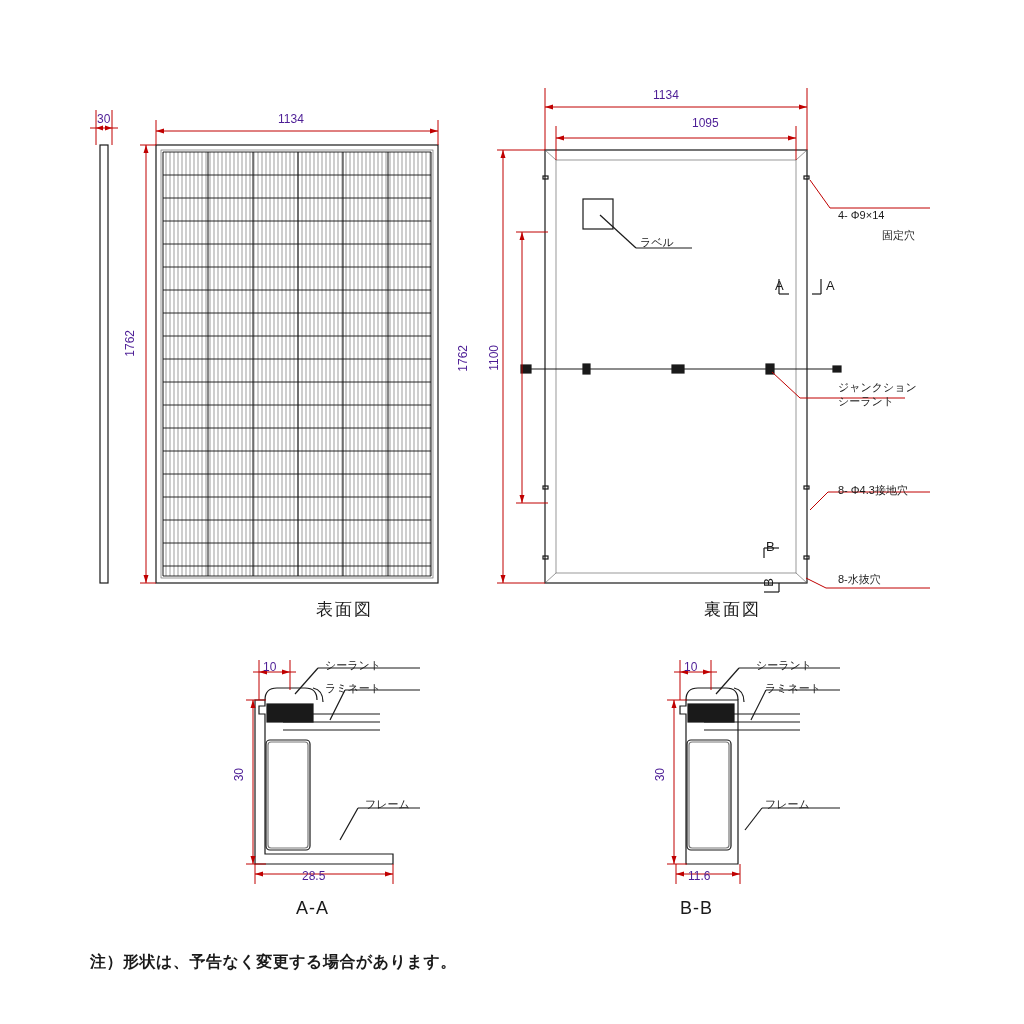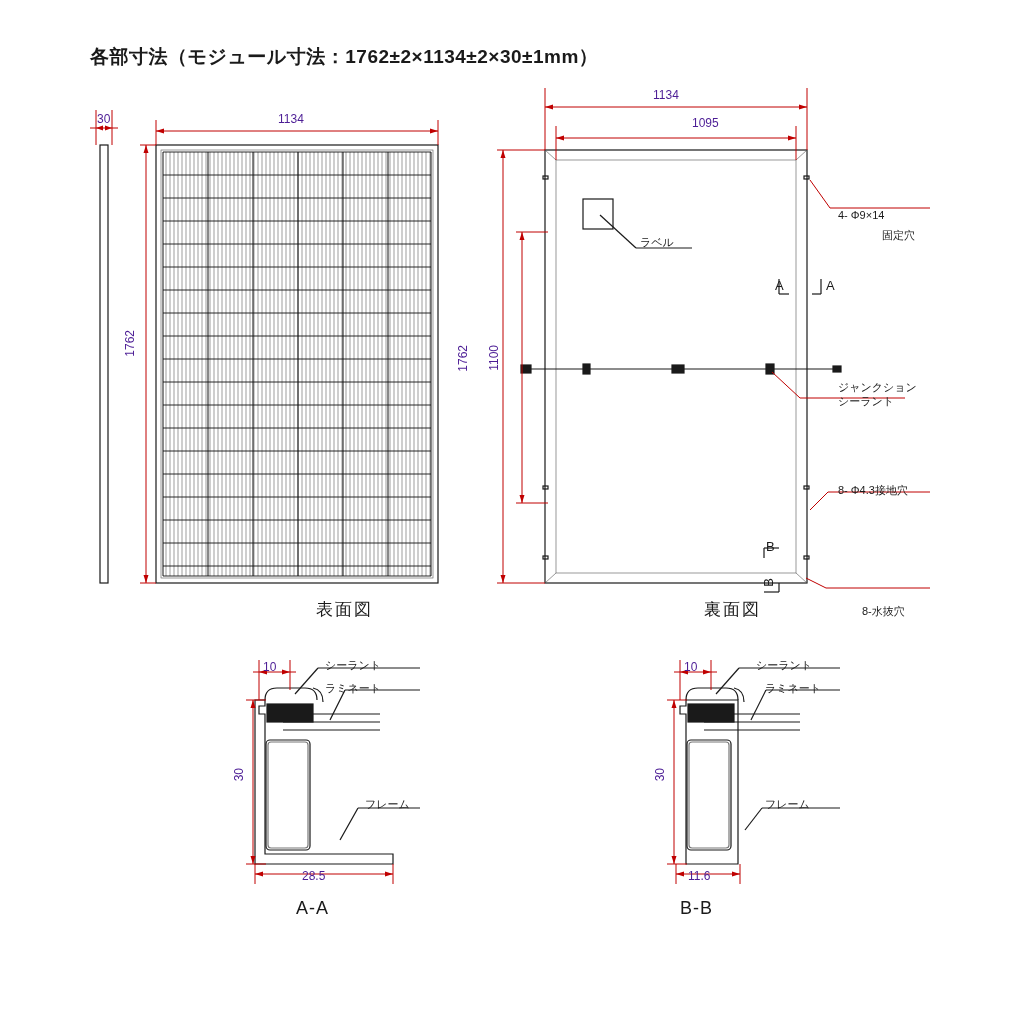--- a/index.html
+++ b/index.html
@@ -25,21 +25,20 @@
   .blf{stroke:#1a1a1a;stroke-width:1.2;fill:none;}
   .thin{stroke:#555;stroke-width:0.6;fill:none;}
   .cell{stroke:#3a3a3a;stroke-width:0.5;fill:none;}
   .fillk{fill:#1a1a1a;}
 </style>
 </head>
 <body>
 
 <div class="sheet">
 
-  <div class="t title" style="left:90px;top:44px;">各部寸法（モジュール寸法：1762±2×1134±2×30±1mm）</div>
 
   <svg width="1024" height="1024">
 
     <rect class="blf" x="100" y="145" width="8" height="438"></rect>
 
     <line class="rl" x1="96" y1="110" x2="96" y2="145"></line>
     <line class="rl" x1="112" y1="110" x2="112" y2="145"></line>
     <line class="rl" x1="90" y1="128" x2="118" y2="128"></line>
     <path class="fillk" d="M96,128 l7,-2.5 l0,5 z" style="fill:#c00000"></path>
     <path class="fillk" d="M112,128 l-7,-2.5 l0,5 z" style="fill:#c00000"></path>
@@ -330,21 +329,21 @@
   <div class="t dim vert" style="left:456px;top:345px;">1762</div>
   <div class="t dim vert" style="left:487px;top:345px;">1100</div>
   <div class="t viewlabel" style="left:663px;top:598px;">裏面図</div>
 
   <div class="t lead" style="left:640px;top:235px;">ラベル</div>
   <div class="t lead" style="left:838px;top:209px;">4- Φ9×14</div>
   <div class="t lead" style="left:866px;top:228px;padding-left:16px;">固定穴</div>
   <div class="t lead" style="left:838px;top:380px;">ジャンクション</div>
   <div class="t lead" style="left:838px;top:394px;">シーラント</div>
   <div class="t lead" style="left:838px;top:483px;">8- Φ4.3接地穴</div>
-  <div class="t lead" style="left:838px;top:604px;margin-left:24px;">8-水抜穴</div>
+  <div class="t lead" style="left:838px;top:572px;">8-水抜穴</div>
 
   <div class="t lead" style="left:775px;top:278px;font-size:13px;">A</div>
   <div class="t lead" style="left:826px;top:278px;font-size:13px;">A</div>
   <div class="t lead" style="left:766px;top:539px;font-size:13px;">B</div>
   <div class="t lead vert" style="left:761px;top:578px;font-size:13px;">B</div>
 
   <div class="t dim" style="left:263px;top:660px;">10</div>
   <div class="t dim vert" style="left:232px;top:768px;">30</div>
   <div class="t dim" style="left:302px;top:869px;">28.5</div>
   <div class="t lead" style="left:325px;top:658px;">シーラント</div>
@@ -353,14 +352,15 @@
   <div class="t seclabel" style="left:296px;top:898px;">A-A</div>
 
   <div class="t dim" style="left:684px;top:660px;">10</div>
   <div class="t dim vert" style="left:653px;top:768px;">30</div>
   <div class="t dim" style="left:688px;top:869px;">11.6</div>
   <div class="t lead" style="left:756px;top:658px;">シーラント</div>
   <div class="t lead" style="left:765px;top:681px;">ラミネート</div>
   <div class="t lead" style="left:765px;top:797px;">フレーム</div>
   <div class="t seclabel" style="left:680px;top:898px;">B-B</div>
 
+  <div class="t note" style="left:90px;top:952px;">注）形状は、予告なく変更する場合があります。</div>
 
 </div>
 
 </body></html>

